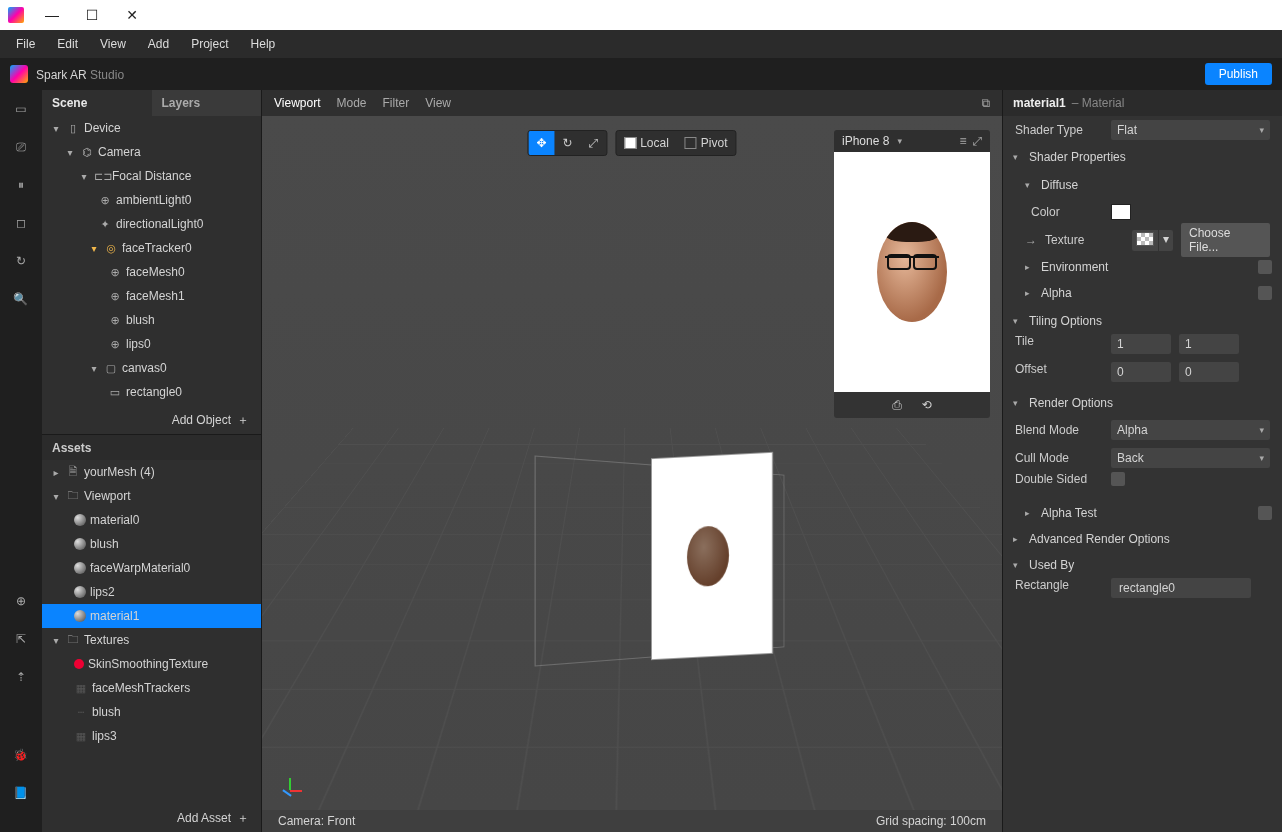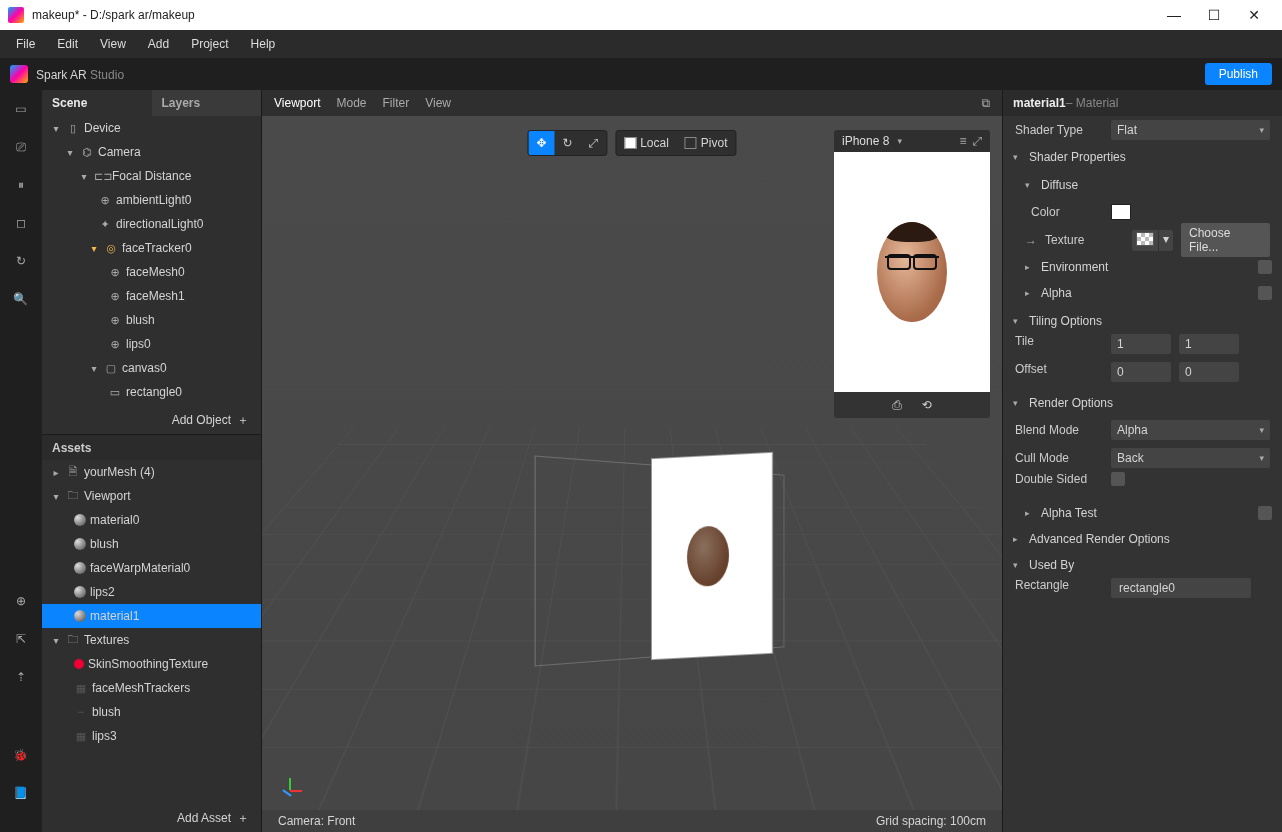--- a/index.html
+++ b/index.html
@@ -67,21 +67,21 @@
 .canvasplane{position:absolute;left:390px;top:340px;width:120px;height:200px;background:#fff;transform:skewY(-3deg);box-shadow:0 0 0 1px #999}
 .camerawire{position:absolute;left:280px;top:350px;width:260px;height:190px;border:1px solid #888;transform:perspective(400px) rotateY(18deg);opacity:.6}
 .axis{position:absolute;left:16px;bottom:8px;width:24px;height:24px}
 .axis .x{position:absolute;left:12px;top:12px;width:12px;height:2px;background:#e33}
 .axis .y{position:absolute;left:11px;top:0;width:2px;height:12px;background:#3c3}
 .axis .z{position:absolute;left:4px;top:14px;width:10px;height:2px;background:#39f;transform:rotate(35deg)}
 .statusbar{position:absolute;bottom:0;left:0;right:0;height:22px;display:flex;align-items:center;justify-content:space-between;padding:0 16px;color:#bbb;background:#3f3f3f}
 .inspector{width:280px;background:#333;display:flex;flex-direction:column;border-left:1px solid #1a1a1a;overflow:auto}
 .insphead{height:26px;display:flex;align-items:center;padding:0 10px;background:#2b2b2b}
 .insphead .nm{font-weight:600;color:#eee}
-.insphead .typ{color:#888;margin-left:0}
+.insphead .typ{color:#888;margin-left:6px}
 .proprow{display:flex;align-items:center;height:28px;padding:0 12px;gap:8px}
 .proprow .lbl{width:88px;color:#ccc}
 .proprow .dd{flex:1;height:20px;background:#444;border-radius:2px;display:flex;align-items:center;padding:0 6px;justify-content:space-between}
 .proprow .dd .chev{font-size:9px;color:#aaa}
 .group{padding:2px 0}
 .grouphead{height:26px;display:flex;align-items:center;padding:0 10px;gap:6px;color:#ddd}
 .grouphead .arr{width:10px;font-size:9px;color:#aaa}
 .subrow{display:flex;align-items:center;height:28px;padding:0 12px 0 28px;gap:8px}
 .subrow .lbl{width:72px;color:#ccc}
 .swatch{width:20px;height:16px;background:#fff;border:1px solid #222}
@@ -96,21 +96,20 @@
 .slider{flex:1;height:4px;background:#0a84ff;border-radius:2px;position:relative}
 .slider .knob{position:absolute;right:-6px;top:-5px;width:14px;height:14px;border-radius:50%;background:#fff}
 .chk{width:14px;height:14px;background:#555;border-radius:2px}
 .tag{background:#444;padding:3px 8px;border-radius:2px;width:140px}
 </style>
 </head>
 <body>
 
 <div class="titlebar">
   <div class="app-icon"></div>
-  <div class="title">makeup* - D:/spark ar/makeup</div>
   <div class="winbtn">—</div>
   <div class="winbtn">☐</div>
   <div class="winbtn">✕</div>
 </div>
 
 <div class="menubar">
   <div class="item">File</div>
   <div class="item">Edit</div>
   <div class="item">View</div>
   <div class="item">Add</div>

